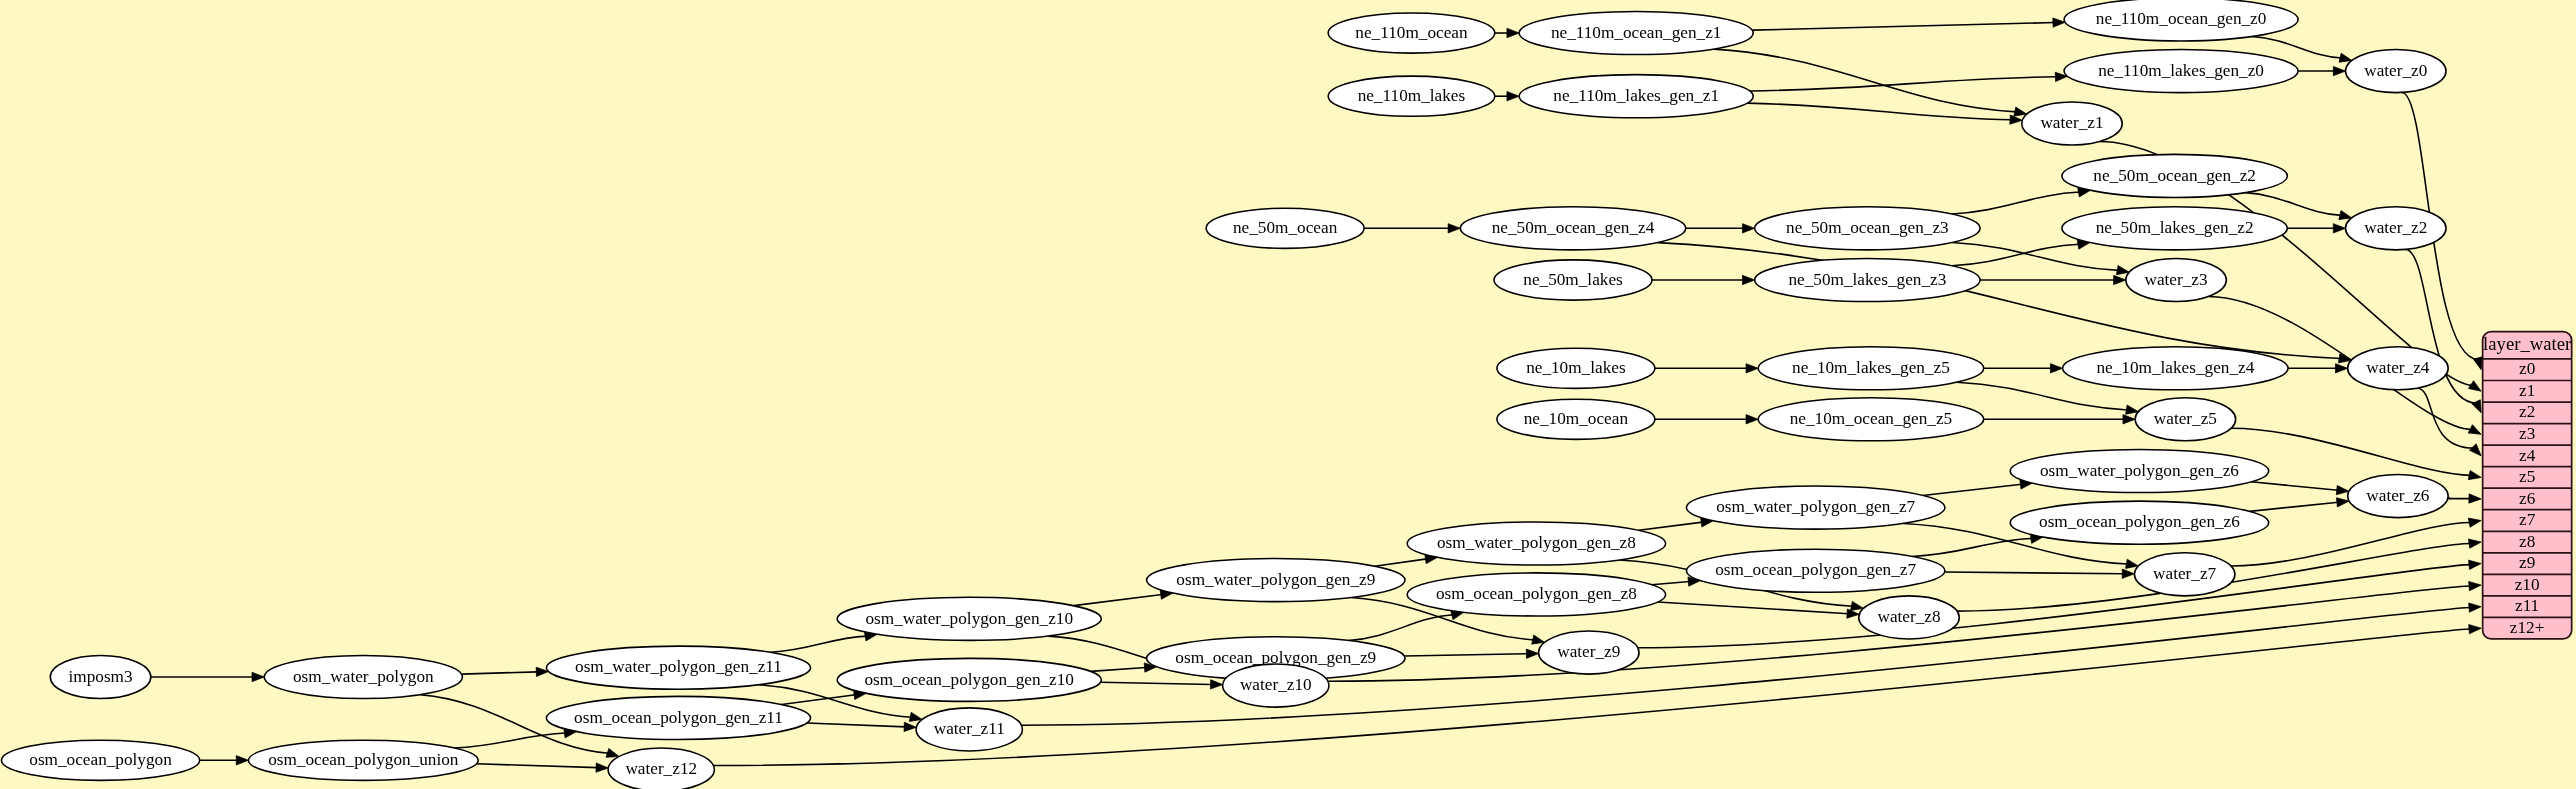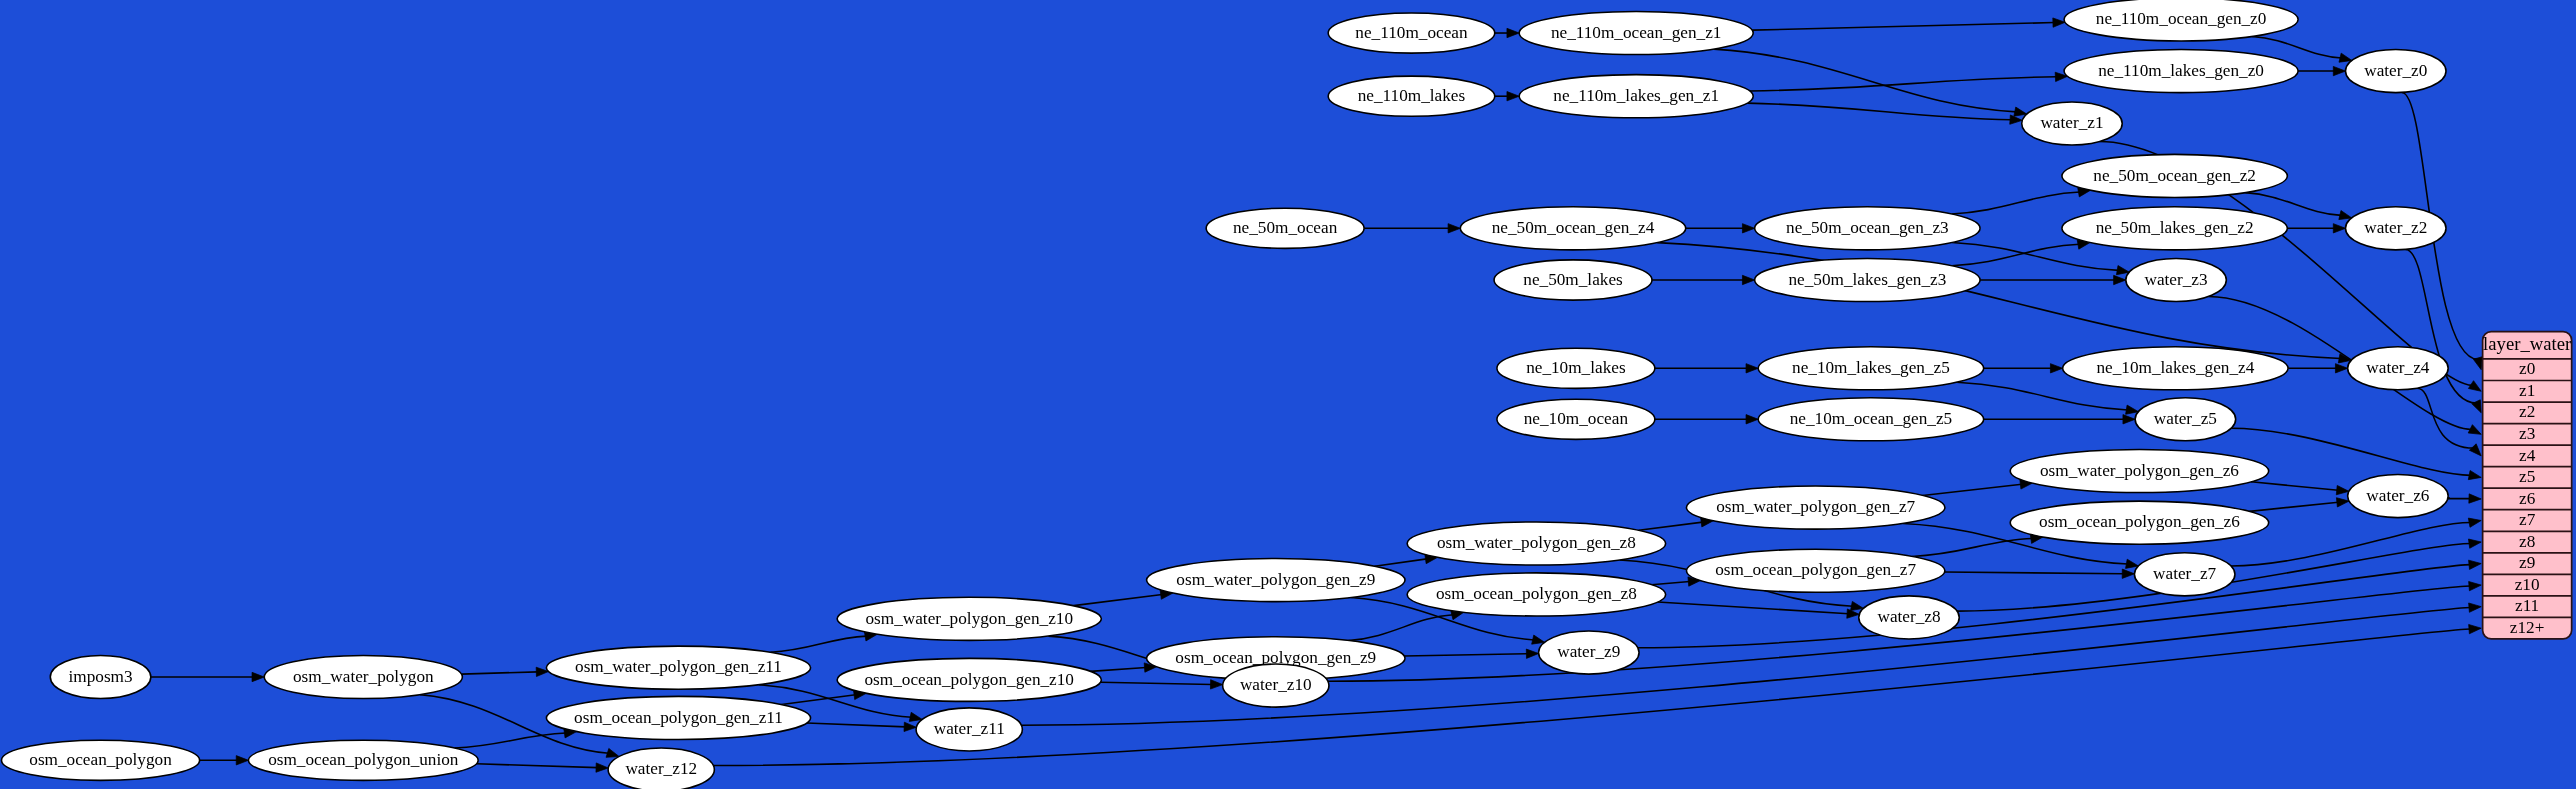--- a/index.html
+++ b/index.html
@@ -1,17 +1,17 @@
 <!DOCTYPE html>
 <html style="font-size:11.5px"><head>
 <meta charset="utf-8">
 <style>
   html,body{margin:0;padding:0;background:#ffffff;}
   body{font-family:"Liberation Serif", serif;}
-  #stage{position:relative;width:2576px;height:789px;background:#1d4ed8;overflow:hidden;}
+  #stage{position:relative;width:2576px;height:789px;background:#fef9c3;overflow:hidden;}
   #graph-svg{position:absolute;left:0;top:0;width:2576px;height:789px;}
   .edge{fill:none;stroke:#000000;stroke-width:2.2;}
   .arrowhead{fill:#000000;stroke:#000000;stroke-width:1;}
   .node-ellipse{fill:#ffffff;stroke:#000000;stroke-width:2.2;}
   .node-label{font-family:"Liberation Serif", serif;fill:#000000;text-anchor:middle;dominant-baseline:middle;}
   .legend-box{fill:#ffc0cb;stroke:#2a1216;stroke-width:2.4;}
   .legend-line{stroke:#2a1216;stroke-width:2.4;}
   .legend-title{font-family:"Liberation Serif", serif;fill:#000;text-anchor:middle;dominant-baseline:middle;font-size:26px;}
   .legend-cell{font-family:"Liberation Serif", serif;fill:#000;text-anchor:middle;dominant-baseline:middle;font-size:24px;}
 </style>

